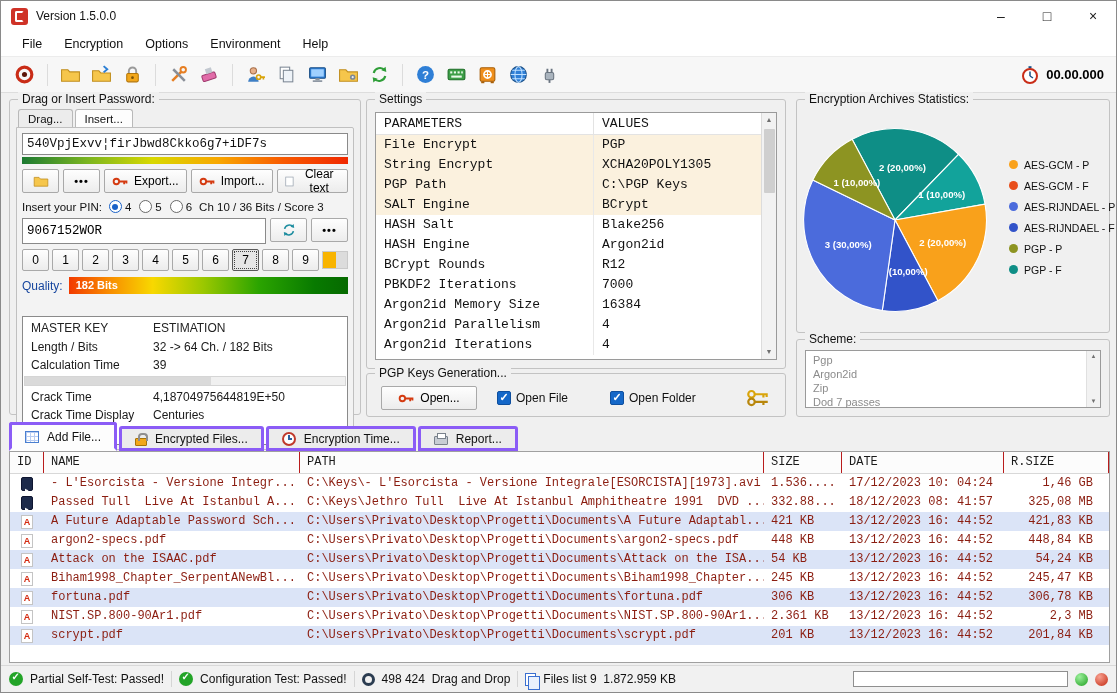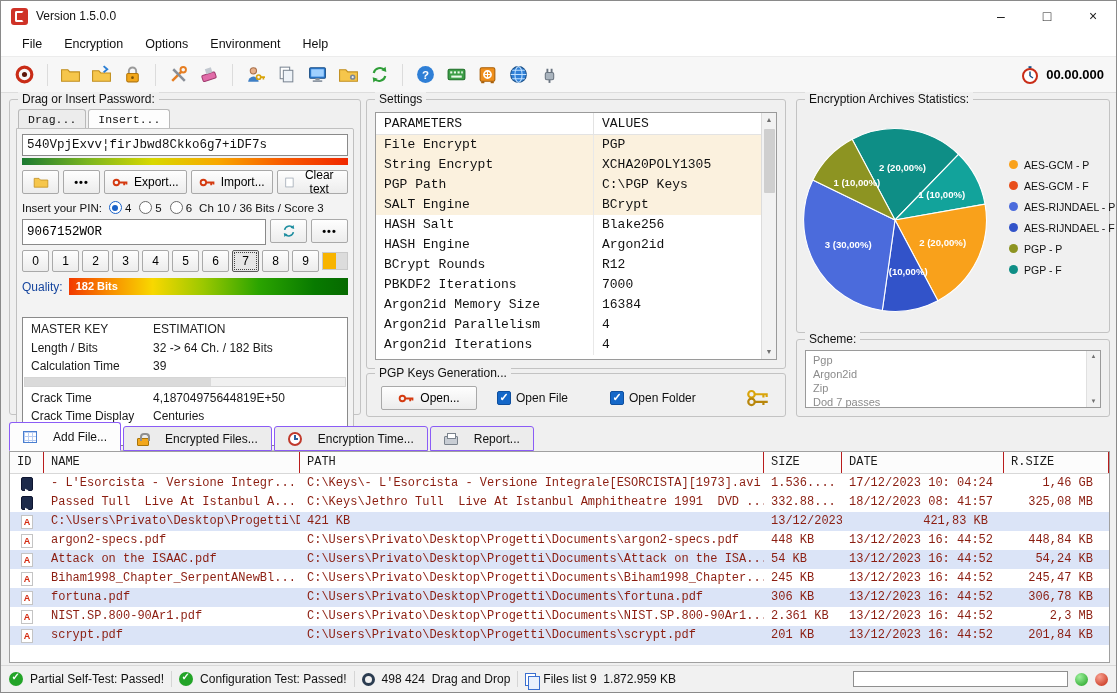--- a/index.html
+++ b/index.html
@@ -26,21 +26,21 @@
   .tb-sep { width:1px; height:22px; background:#dcdcdc; margin:0 3px; flex:0 0 auto; }
   .tb-right { margin-left:auto; display:flex; align-items:center; gap:5px; font-weight:bold; font-size:13px; color:#000; }
 
   
   .group { position:absolute; border:1px solid #c3c3c3; border-radius:3px; }
   .group-label { position:absolute; top:-8px; left:8px; background:#f0f0f0; padding:0 4px; font-size:12px; z-index:3; }
 
   
   #pw-group { left:8px; top:98px; width:352px; height:316px; }
   .pw-tabs { display:flex; margin:9px 0 0 8px; }
-  .ptab { font-size:11.5px; padding:3px 9px 2px; border:1px solid #b9b9b9; border-bottom:none; background:#ececec; border-radius:3px 3px 0 0; margin-right:2px;font-family:Liberation Mono, monospace; }
+  .ptab { font-size:11.5px; padding:3px 9px 2px; border:1px solid #b9b9b9; border-bottom:none; background:#ececec; border-radius:3px 3px 0 0; margin-right:2px; }
   .ptab.active { background:#fdfdfd; position:relative; z-index:2; }
   .pw-content { margin:0 6px 6px 6px; border:1px solid #c0c0c0; background:#f3f3f3; padding:5px 5px 4px; border-radius:0 2px 2px 2px; }
   .pw-input { width:100%; height:22px; border:1px solid #8a8a8a; background:#fff; font-family:"Liberation Mono",monospace; font-size:12.5px; padding:0 4px; color:#111; }
   .rainbow { height:7px; margin-top:2px; background:linear-gradient(to right,#1c7a32,#7ab520,#d8d800,#f8a800,#f85a00,#f02800); }
   .btn-row { display:flex; gap:4px; margin-top:5px; }
   .btn { height:24px; border:1px solid #a9a9a9; background:linear-gradient(#fefefe,#ececec); border-radius:2px; font-size:12px; display:inline-flex; align-items:center; justify-content:center; gap:5px; padding:4px 7px; font-family:"Liberation Sans",sans-serif; }
   .btn.sq { width:37px; padding:0; }
   .btn.grow { flex:1; }
   .dots { font-weight:bold; letter-spacing:1px; font-size:11px; }
   .pin-row { display:flex; align-items:center; gap:7px; margin-top:7px; font-size:11.5px; white-space:pre; }
@@ -101,21 +101,21 @@
   
   #scheme-group { left:795px; top:338px; width:314px; height:78px; }
   .scheme-box { position:absolute; left:8px; right:8px; top:10px; bottom:8px; background:#fff; border:1px solid #9a9a9a; display:flex; }
   #scheme-lines { flex:1; padding:2px 7px; }
   .scheme-line { font-size:11px; color:#8c8c8c; line-height:14px; white-space:pre; }
   .sch-scroll { width:14px; border-left:1px solid #e0e0e0; background:#f2f2f2; display:flex; flex-direction:column; justify-content:space-between; align-items:center; }
   .sch-scroll .arr { font-size:6px; color:#707070; line-height:11px; }
 
   
   #file-tabs { position:absolute; left:8px; top:421px; display:flex; align-items:flex-end; gap:2px; height:29px; }
-  .ftab { display:flex; align-items:center; gap:16px; padding:0 13px; font-size:12px; height:25px; border:1px solid #8b5cf6; background:#ececec; border-radius:3px 3px 0 0; }
+  .ftab { display:flex; align-items:center; gap:8px; padding:0 13px; font-size:12px; height:25px; border:3px solid #8b5cf6; background:#ececec; border-radius:3px 3px 0 0; }
   .ftab.active { background:#fdfdfd; height:29px; border-bottom-color:#fdfdfd; }
   .tab-icon { width:14px; height:14px; display:inline-block; position:relative; flex:0 0 auto; }
   .add-file-icon { border:1px solid #4a7fd0; background:#fff; background-image:linear-gradient(#b9cdf2 1px,transparent 1px),linear-gradient(90deg,#b9cdf2 1px,transparent 1px); background-size:4px 4px; height:12px; }
   .encrypted-files-icon { width:12px; height:8px; background:#f2a71b; border:1px solid #a87408; border-radius:1px; margin-top:6px; }
   .encrypted-files-icon::before { content:""; position:absolute; top:-6px; left:2px; width:6px; height:6px; border:2px solid #8f8f8f; border-bottom:none; border-radius:4px 4px 0 0; }
   .encryption-time-icon { width:14px; height:14px; border:2px solid #c0392b; border-radius:50%; background:#fff; }
   .encryption-time-icon::before { content:""; position:absolute; left:4.5px; top:1.5px; width:1.5px; height:4.5px; background:#2c5f9e; }
   .encryption-time-icon::after { content:""; position:absolute; left:4.5px; top:4.5px; width:4px; height:1.5px; background:#2c5f9e; }
   .report-icon { width:14px; height:9px; background:#c8cdd4; border:1px solid #7a828c; margin-top:4px; border-radius:1px; }
   .report-icon::before { content:""; position:absolute; left:2.5px; top:-4px; width:7px; height:4px; background:#fff; border:1px solid #7a828c; }
@@ -593,20 +593,21 @@
         <div class="frow">
           <div class="fc c-id"><span class="ficon video-icon"></span></div>
           <div class="fc c-name">Passed Tull  Live At Istanbul A...</div>
           <div class="fc c-path">C:\Keys\Jethro Tull  Live At Istanbul Amphitheatre 1991  DVD ...</div>
           <div class="fc c-size">332.88...</div>
           <div class="fc c-date">18/12/2023 08: 41:57</div>
           <div class="fc c-rsize">325,08 MB</div>
         </div>
         <div class="frow alt">
           <div class="fc c-id"><span class="ficon pdf-icon"></span></div>
+          <div class="fc c-name">A Future Adaptable Password Sch...</div>
           <div class="fc c-path">C:\Users\Privato\Desktop\Progetti\Documents\A Future Adaptabl...</div>
           <div class="fc c-size">421 KB</div>
           <div class="fc c-date">13/12/2023 16: 44:52</div>
           <div class="fc c-rsize">421,83 KB</div>
         </div>
         <div class="frow">
           <div class="fc c-id"><span class="ficon pdf-icon"></span></div>
           <div class="fc c-name">argon2-specs.pdf</div>
           <div class="fc c-path">C:\Users\Privato\Desktop\Progetti\Documents\argon2-specs.pdf</div>
           <div class="fc c-size">448 KB</div>

